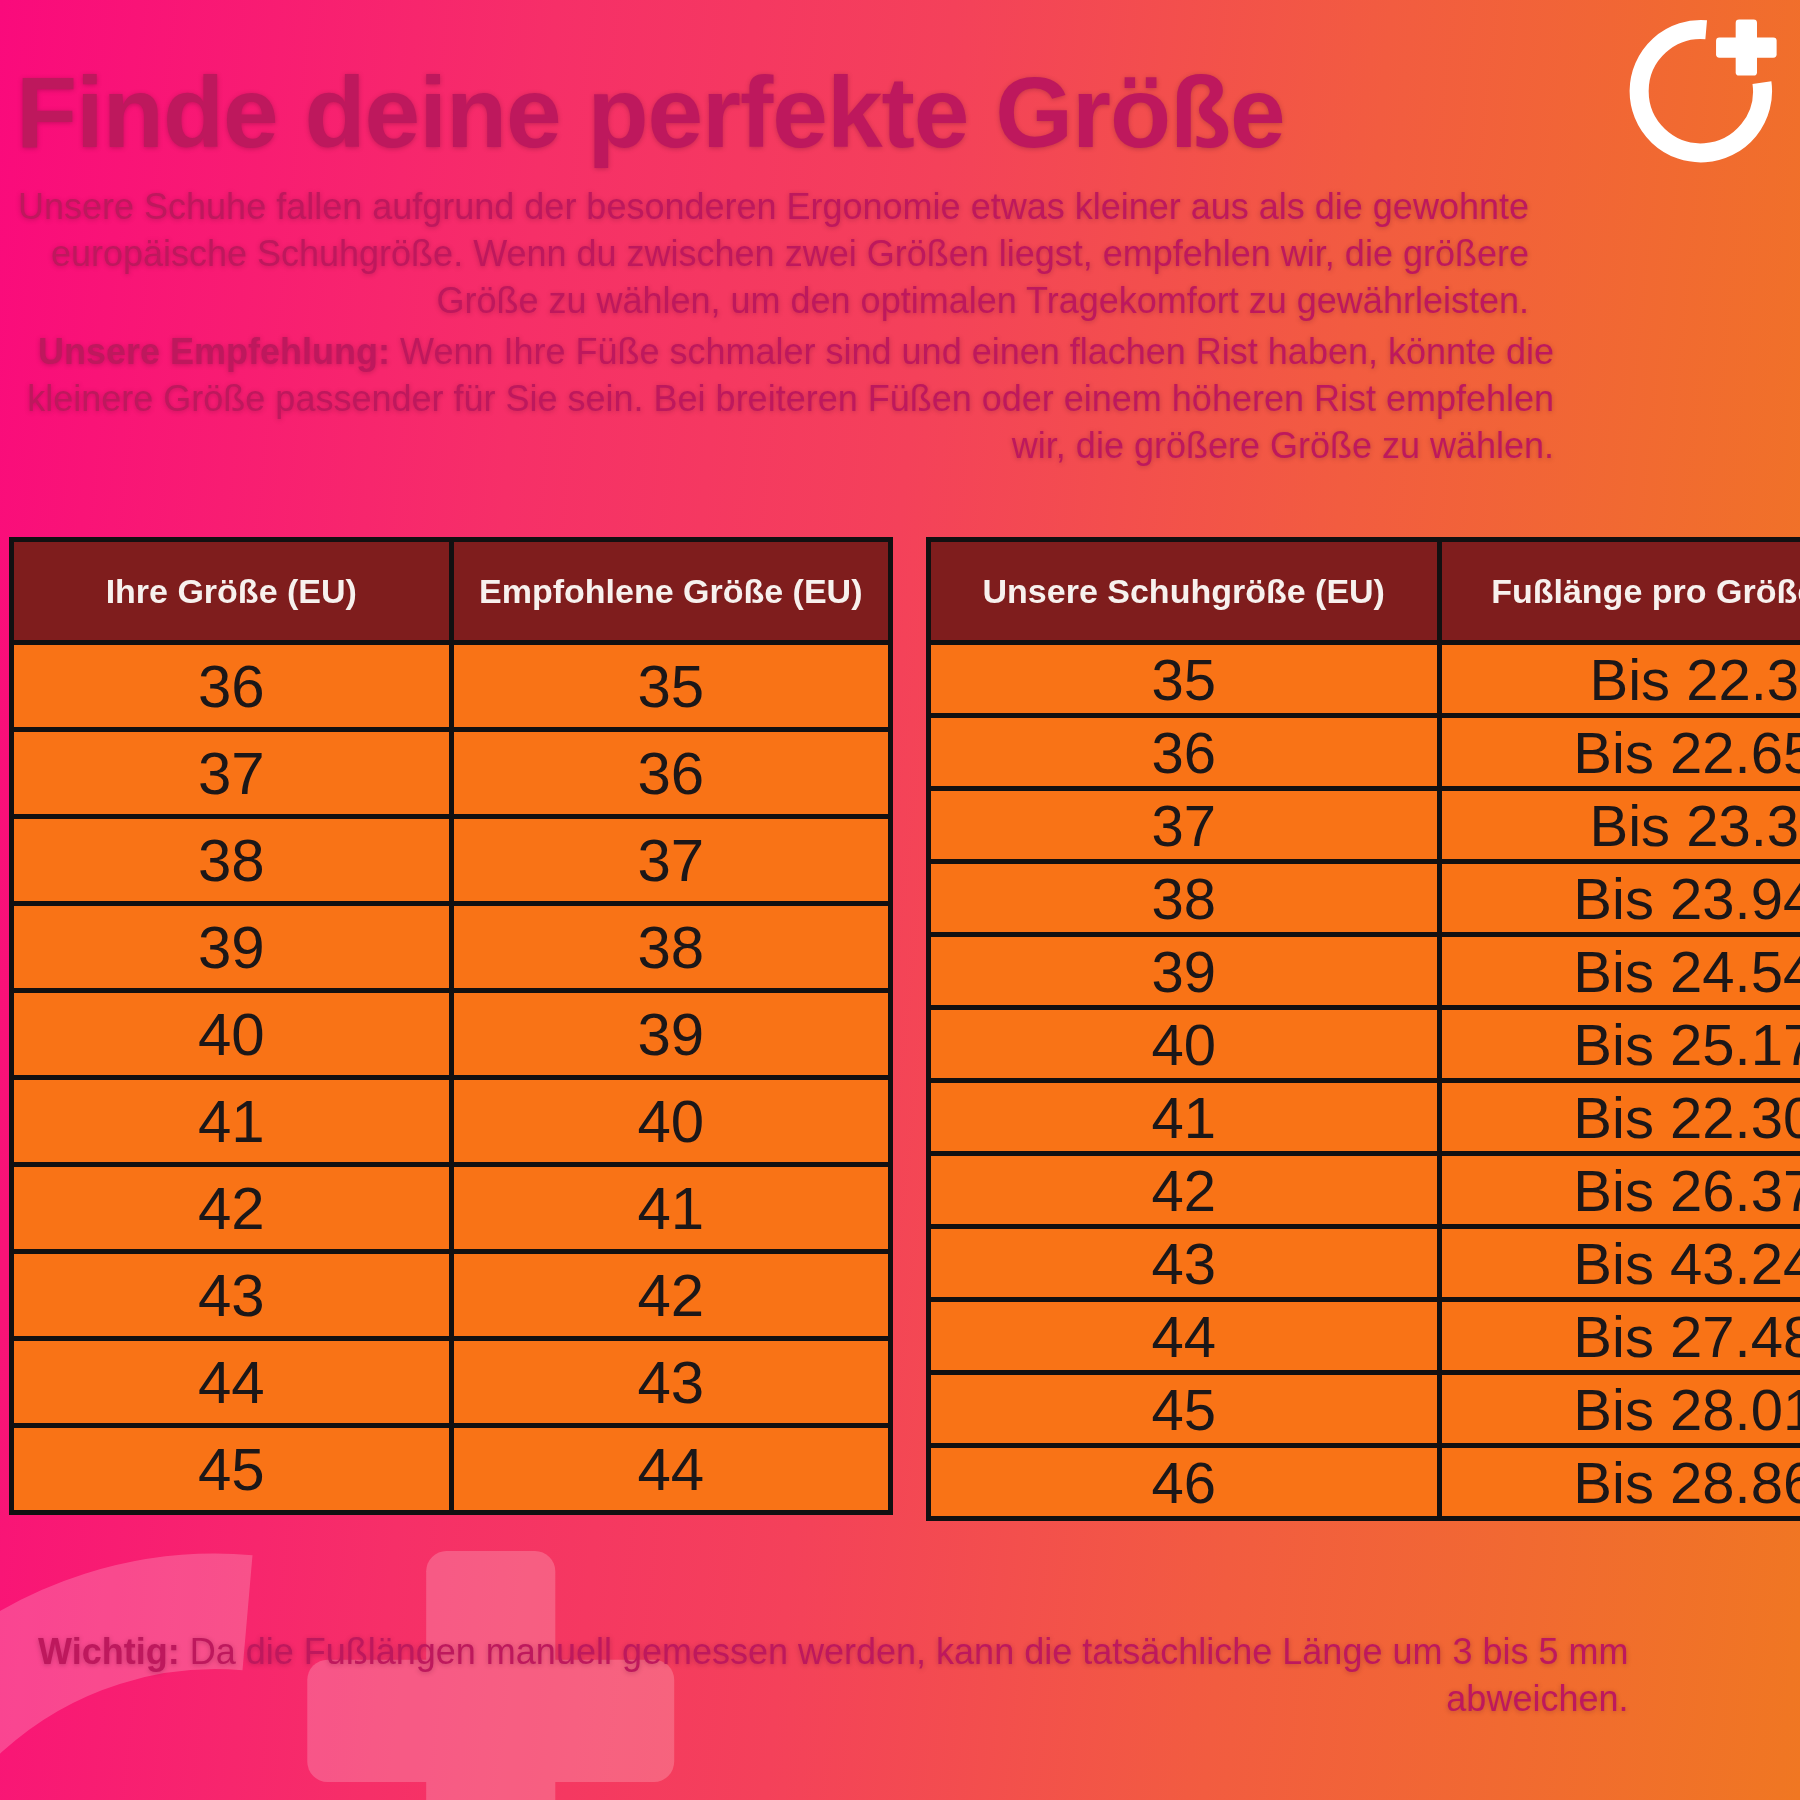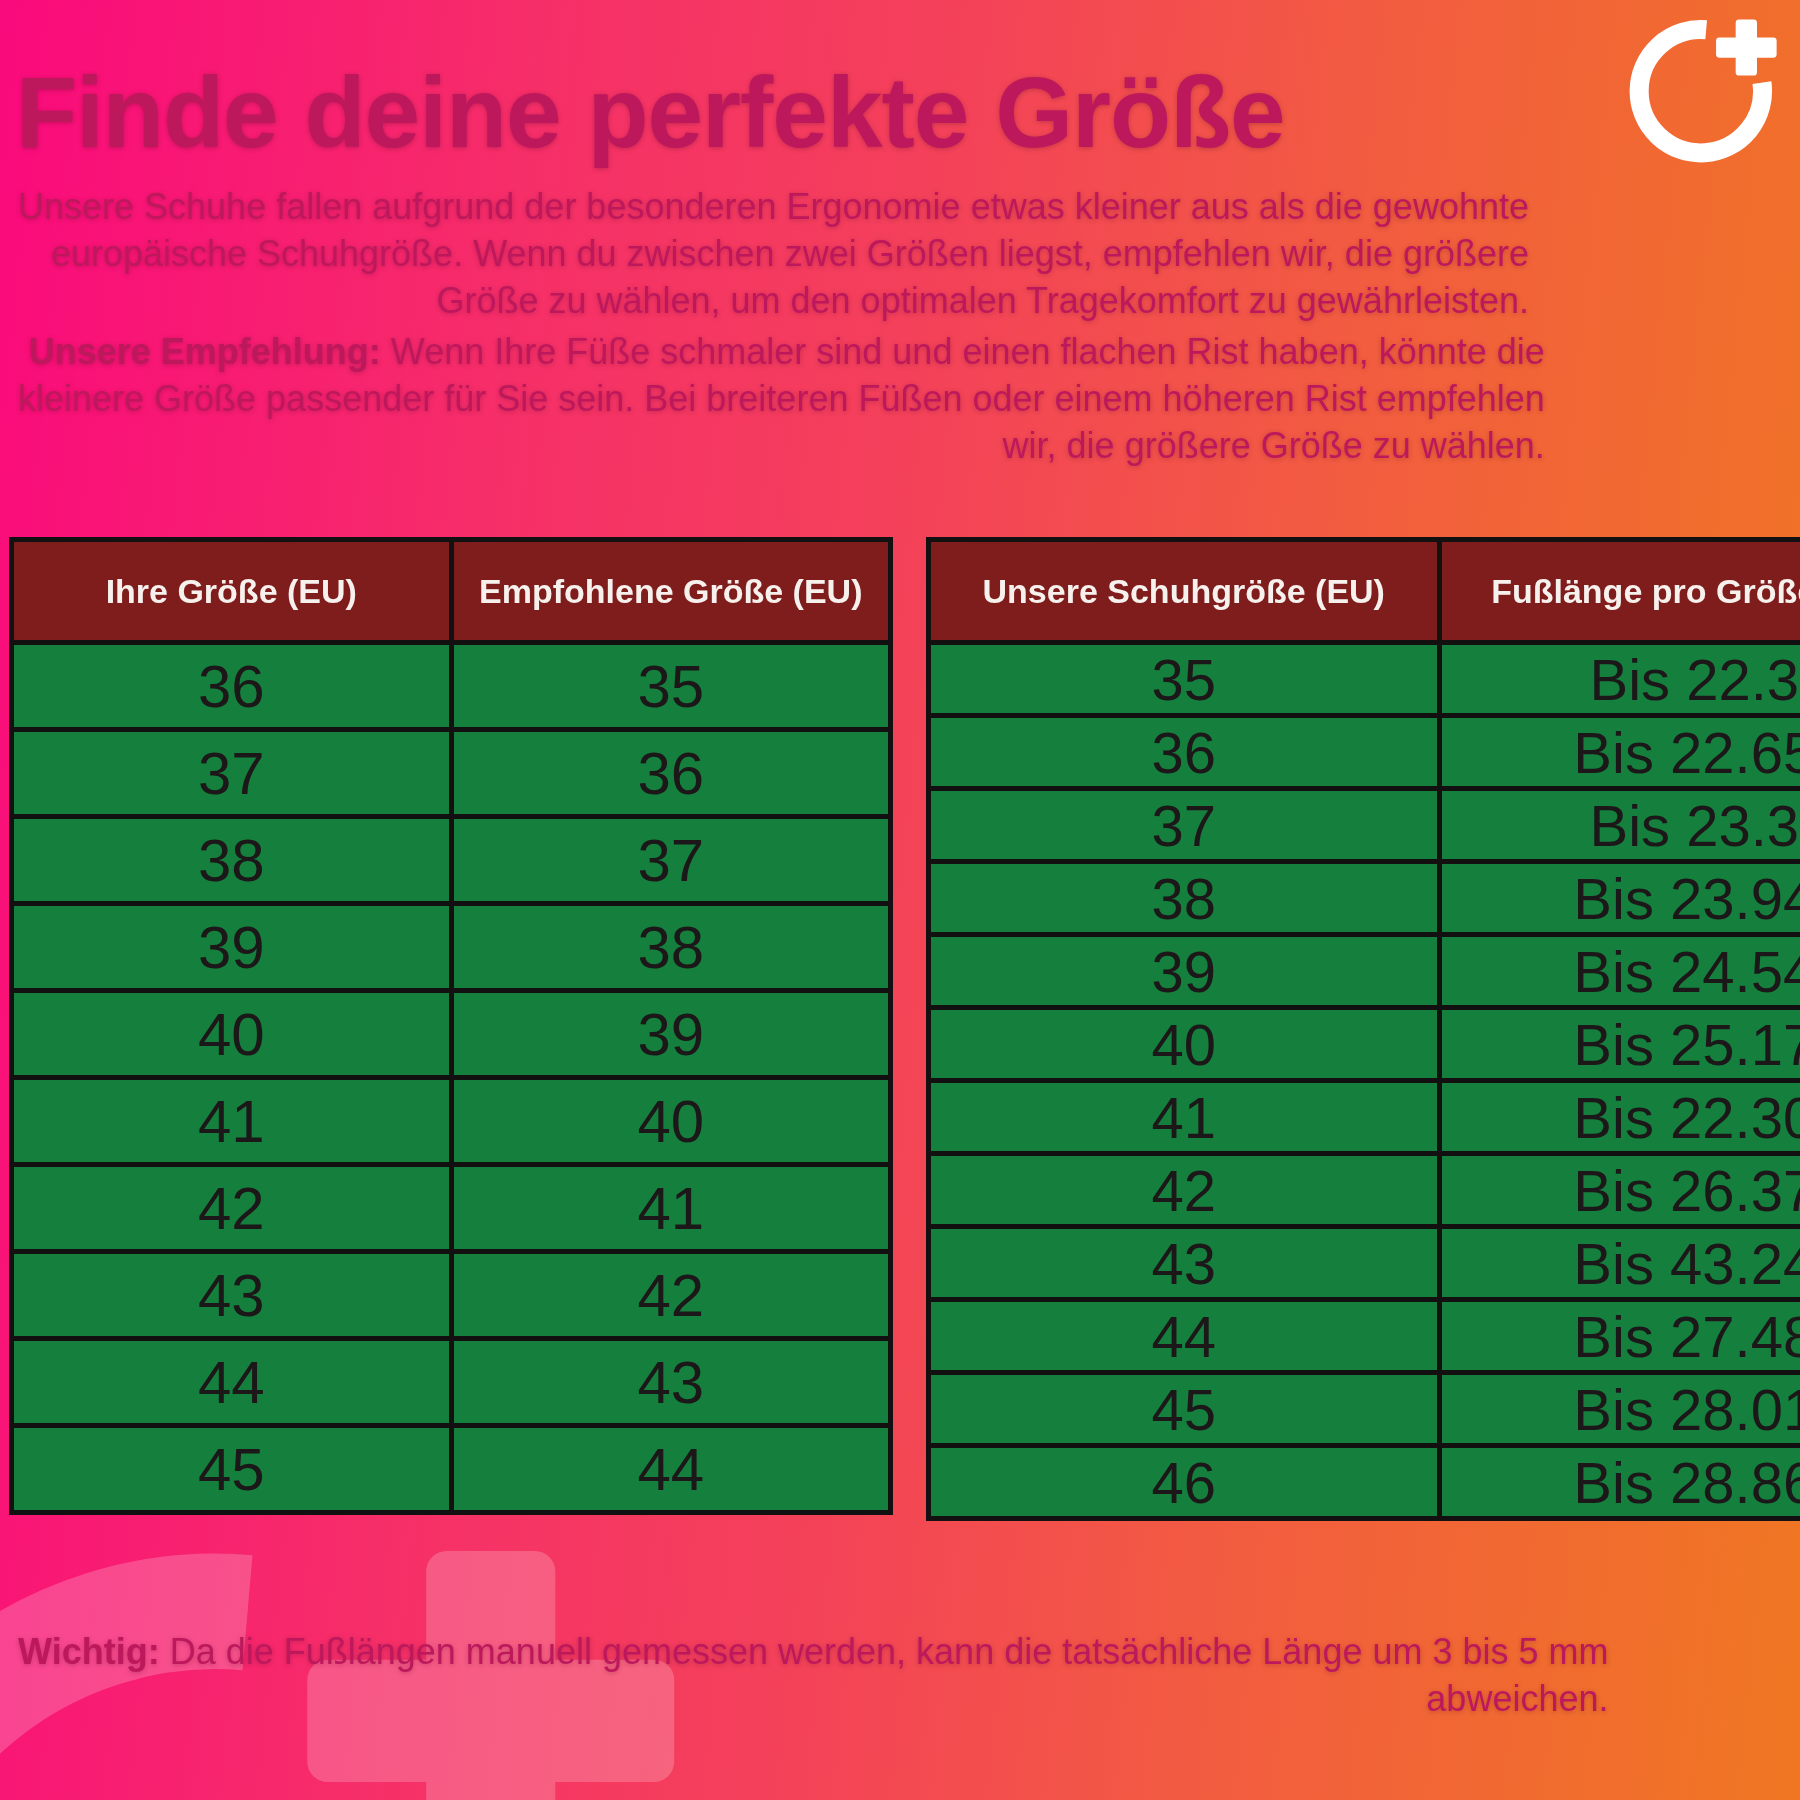--- a/index.html
+++ b/index.html
@@ -11,35 +11,35 @@
   }
   .white-text{color:#be185d;text-shadow:0 1px 5px rgba(70,0,35,.28);}
   .title{
     position:absolute;left:16px;top:62px;margin:0;
     font-size:100px;font-weight:800;letter-spacing:-1px;line-height:1;
   }
   .para{position:absolute;left:18px;margin:0;font-size:36px;line-height:47px;font-weight:400;text-align:right;}
   .intro{top:183px;}
   .reco{top:328px;}
   .note{top:1628px;}
-  .para b{font-weight:700;}
+  .para b{font-weight:700;margin-left:20px;}
   
   .logo{position:absolute;left:1629px;top:-12px;width:175px;height:175px;color:#ffffff;}
   .watermark{position:absolute;left:-220px;top:1360px;width:1060px;height:1060px;color:#ffffff;opacity:0.2;pointer-events:none;}
   
   .tbl{position:absolute;top:537px;}
   .tbl-left{left:9px;width:884px;}
   .tbl-right{left:926px;width:1026px;}
   table{width:100%;border-collapse:collapse;table-layout:fixed;}
   th,td{border:5px solid #121011;text-align:center;vertical-align:middle;padding:0;}
   th{
     background:#7f1d1d;color:#f7f1ee;
     font-size:34px;font-weight:700;height:98px;letter-spacing:0;
   }
-  td{background:#15803d;color:#1c1718;font-weight:500;}
+  td{background:#f97316;color:#1c1718;font-weight:500;}
   .tbl-left td{height:82px;font-size:60px;}
   .tbl-right td{height:68px;font-size:58px;}
 </style>
 </head>
 <body>
 
 <svg width="0" height="0" style="position:absolute" aria-hidden="true">
   <symbol id="circle-plus-logo" viewBox="0 0 156 156">
     <path d="M 118.5 84.3 A 55 55 0 1 1 68.8 37.2" fill="none" stroke="currentColor" stroke-width="17"></path>
     <rect x="77.6" y="44.1" width="54" height="18" rx="3" fill="currentColor"></rect>

